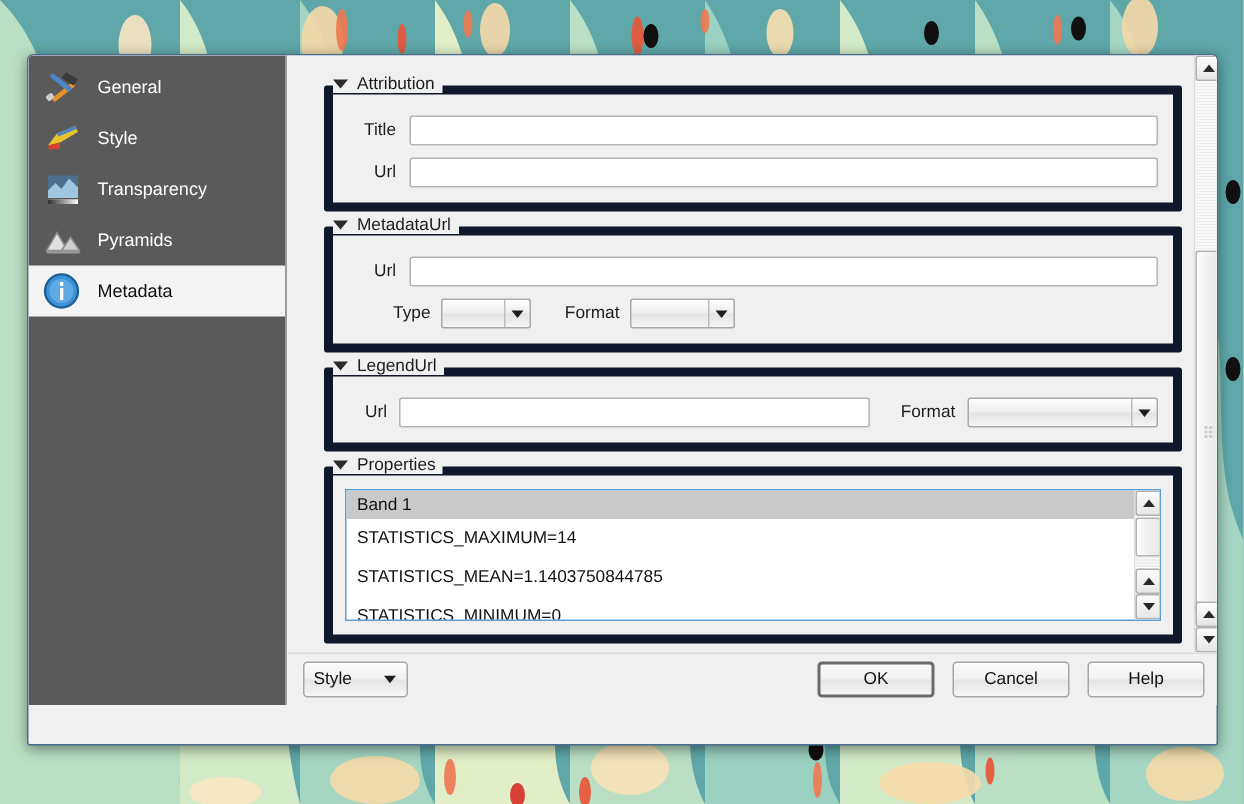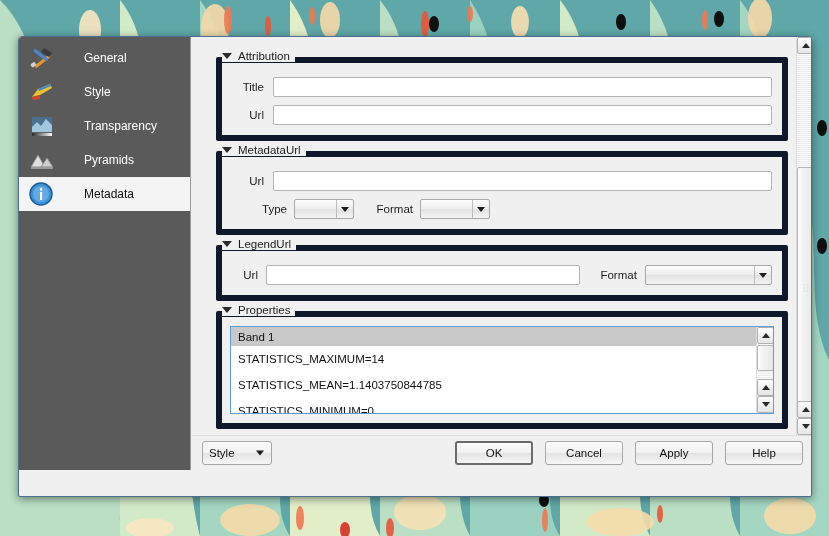--- a/index.html
+++ b/index.html
@@ -76,21 +76,20 @@
     border-right: 1px solid #9a9a9a;
     padding-top: 4px;
   }
   .side-item {
     height: 34px;
     display: flex; align-items: center;
     padding-left: 9px;
     color: #ffffff;
     font-size: 12px;
     cursor: pointer;
-    gap: 19px;
   }
   .side-item.selected { background: #f4f4f4; color: #0e0e0e; }
   .side-item .s-icon { width: 28px; height: 26px; margin-right: 9px; flex: 0 0 auto; position: relative; }
   .side-label { white-space: nowrap; }
 
   
   #content {
     position: absolute; left: 173px; top: 0;
     width: 621px; height: 433px;
     background: #f0f0f0;
@@ -514,20 +513,19 @@
 
       <div id="buttonbar">
         <div class="btn style-btn">
           <span>Style</span>
           <span class="menu-arrow"></span>
         </div>
         <div class="spacer"></div>
         <div class="btngroup">
           <div class="btn default" style="min-width:78px;margin-left:9px;">OK</div>
           <div class="btn" style="min-width:78px;">Cancel</div>
-          <div class="btn" style="min-width:78px;">Apply</div>
           <div class="btn" style="min-width:78px;">Help</div>
         </div>
       </div>
 
     </div>
   </div>
 </div>
 
 </body></html>

